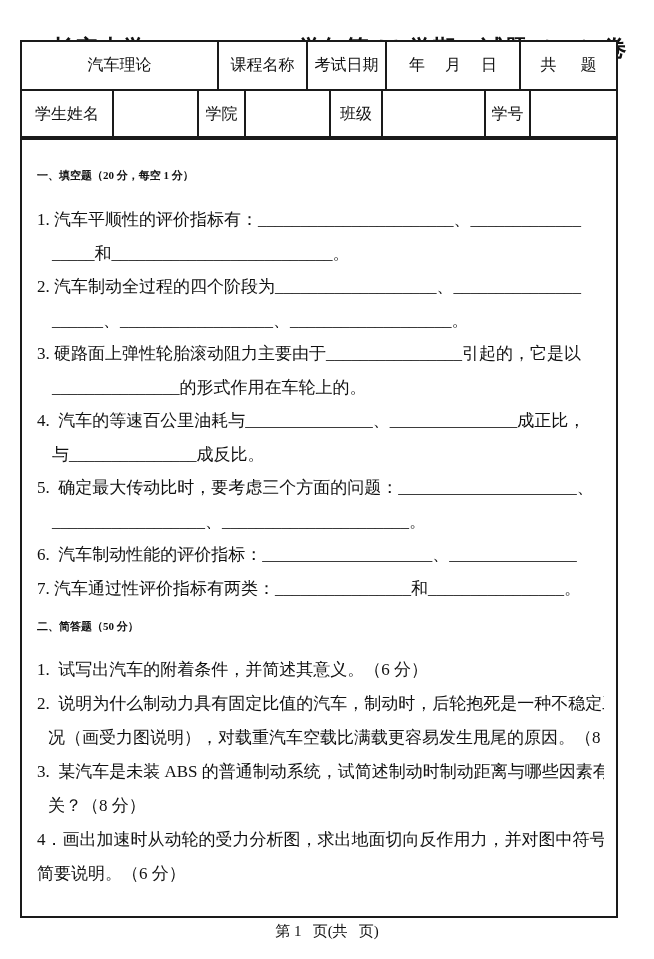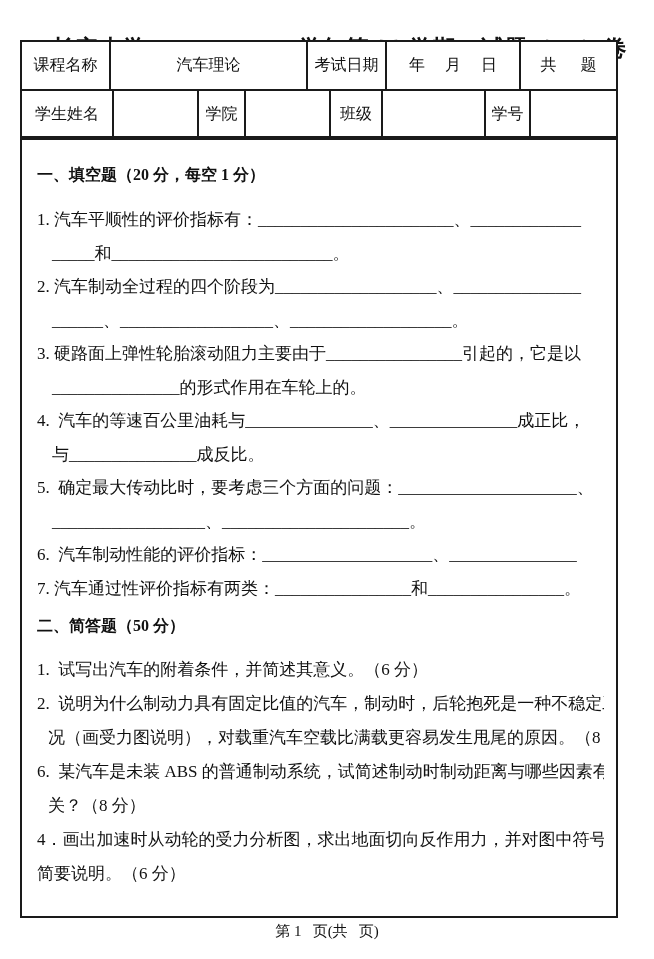--- a/index.html
+++ b/index.html
@@ -32,21 +32,21 @@
   .r2c1{width:92px}.r2c2{width:85px}.r2c3{width:47px}.r2c4{width:85px}
   .r2c5{width:52px}.r2c6{width:103px}.r2c7{width:45px}
 
   
   .qbox {
     position:absolute; left:20px; top:136px; width:598px; height:782px;
     border:2px solid #1a1a1a; box-sizing:border-box;
     padding:20px 12px 0 15px; overflow:hidden;
   }
   .sec-heading {
-    font-size:16px; font-weight:bold; line-height:34px;
+    font-size:11px; font-weight:bold; line-height:34px;
     margin-bottom:11px; white-space:pre;
   }
   .sec-heading.s2 { margin-top:4px; margin-bottom:10px; }
   .fline { font-size:17px; line-height:33.5px; white-space:pre; overflow:hidden; }
   .fline.ind { padding-left:15px; }
   .sline { font-size:17px; line-height:34px; white-space:pre; overflow:hidden; }
   .sline.ind { padding-left:11px; }
 
   .footer {
     position:absolute; top:922px; left:0; width:100%;
@@ -57,22 +57,22 @@
 <body>
 
 <div class="page">
 
   <div class="title">
     <span>长安大学 20 </span><span class="u">12</span><span>－20 </span><span class="u">13</span><span> 学年第</span><span class="u"> 二 </span><span>学期    试题（ A ）卷</span>
   </div>
 
   <div class="htable">
     <div class="trow">
+      <div class="tcell r1c2">汽车理论</div>
       <div class="tcell r1c1">课程名称</div>
-      <div class="tcell r1c2">汽车理论</div>
       <div class="tcell r1c3">考试日期</div>
       <div class="tcell r1c4">年     月     日</div>
       <div class="tcell last">共      题</div>
     </div>
     <div class="trow">
       <div class="tcell r2c1">学生姓名</div>
       <div class="tcell r2c2"></div>
       <div class="tcell r2c3">学院</div>
       <div class="tcell r2c4"></div>
       <div class="tcell r2c5">班级</div>
@@ -96,21 +96,21 @@
     <div class="fline">5.  确定最大传动比时，要考虑三个方面的问题：_____________________、</div>
     <div class="fline ind">__________________、______________________。</div>
     <div class="fline">6.  汽车制动性能的评价指标：____________________、_______________</div>
     <div class="fline">7. 汽车通过性评价指标有两类：________________和________________。</div>
 
     <div class="sec-heading s2">二、简答题（50 分）</div>
 
     <div class="sline">1.  试写出汽车的附着条件，并简述其意义。（6 分）</div>
     <div class="sline">2.  说明为什么制动力具有固定比值的汽车，制动时，后轮抱死是一种不稳定工</div>
     <div class="sline ind">况（画受力图说明），对载重汽车空载比满载更容易发生甩尾的原因。（8 分）</div>
-    <div class="sline">6.  某汽车是未装 ABS 的普通制动系统，试简述制动时制动距离与哪些因素有</div>
+    <div class="sline">3.  某汽车是未装 ABS 的普通制动系统，试简述制动时制动距离与哪些因素有</div>
     <div class="sline ind">关？（8 分）</div>
     <div class="sline">4．画出加速时从动轮的受力分析图，求出地面切向反作用力，并对图中符号作</div>
     <div class="sline">简要说明。（6 分）</div>
   </div>
 
   <div class="footer">第 1   页(共   页)</div>
 
 </div>
 
 </body></html>

